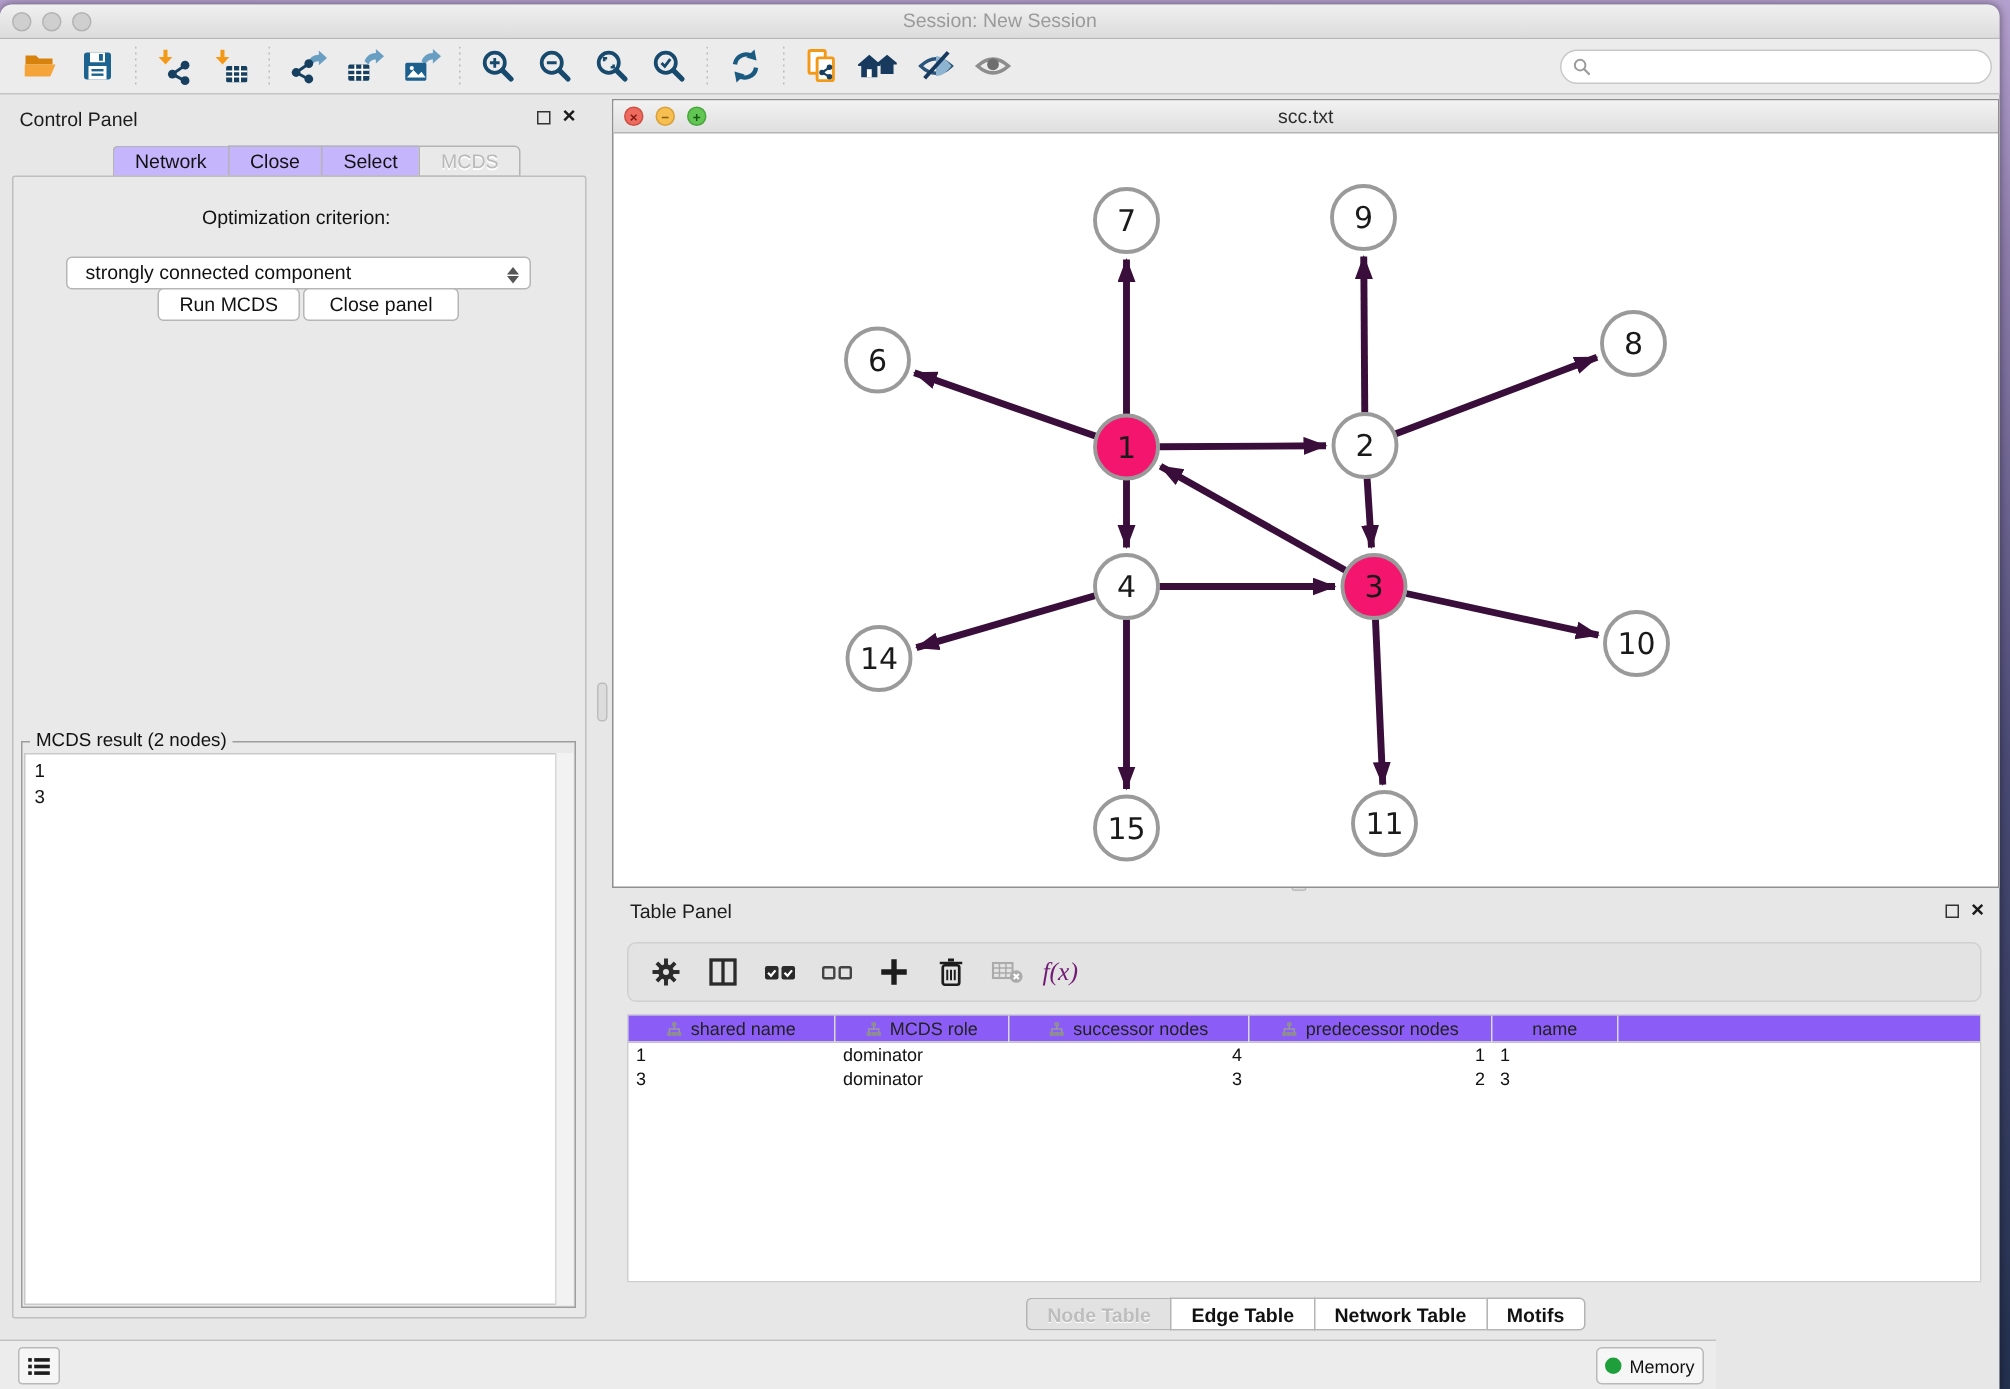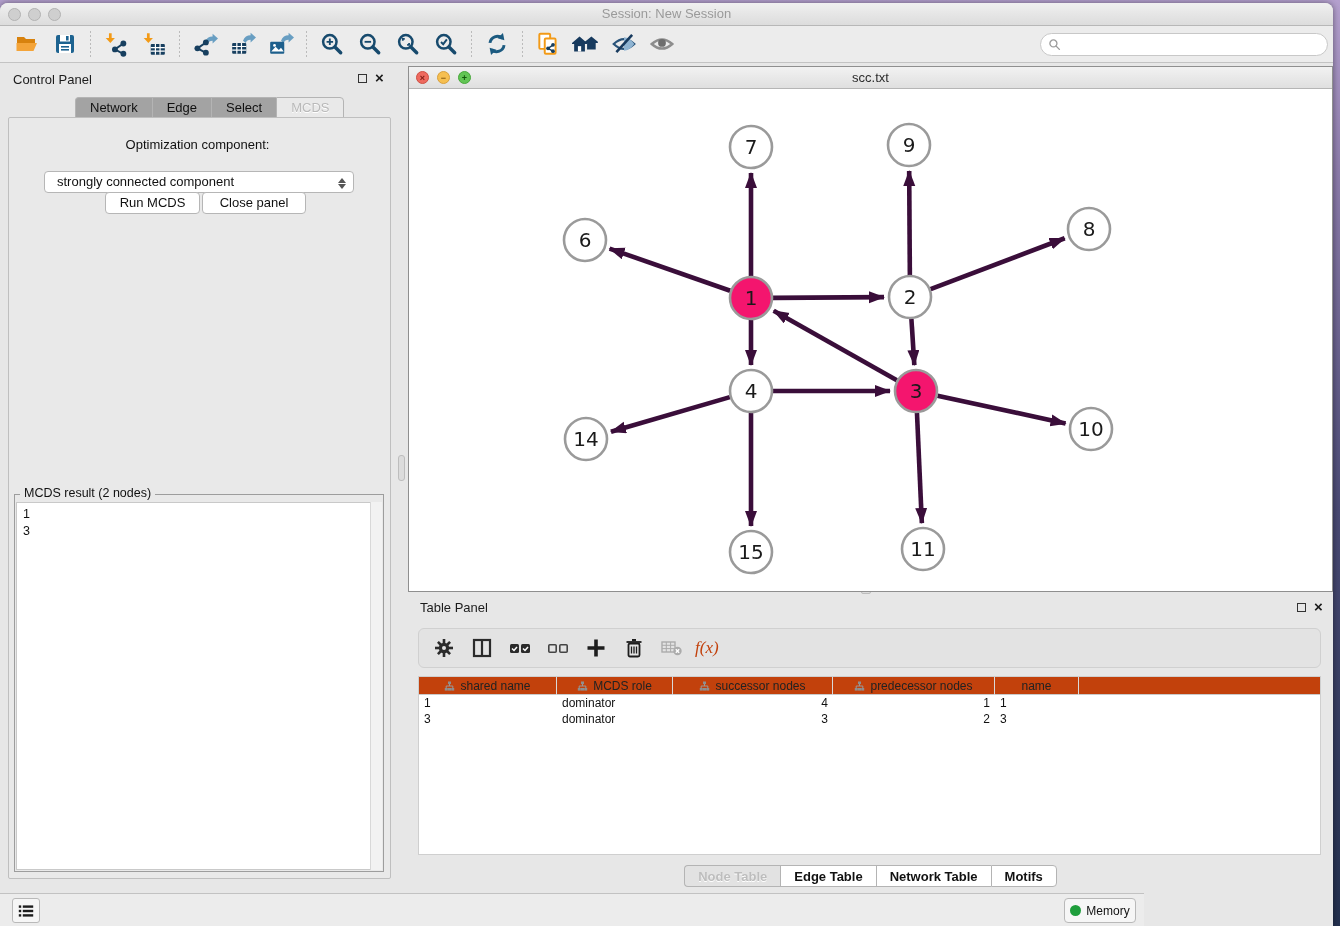--- a/index.html
+++ b/index.html
@@ -18,21 +18,21 @@
   #toolbar { left:0; top:26px; width:1333px; height:37px; background:#ececec; border-bottom:1px solid #c3c3c3; display:flex; align-items:center; padding-left:8px; }
   .tool-btn { width:38px; height:30px; display:flex; align-items:center; justify-content:center; border-radius:4px; }
   .tool-sep { width:1px; height:26px; margin:0 6px; background-image:linear-gradient(#bbb 40%, transparent 40%); background-size:1px 4px; }
   #search-box { left:1040px; top:33px; width:288px; height:23px; background:#fff; border:1px solid #c8c8c8; border-radius:12px; display:flex; align-items:center; padding-left:7px; }
   #search-box input { border:none; outline:none; flex:1; font-size:12px; background:transparent; margin-left:4px; color:#333; }
   #cp-title { left:13px; top:72px; font-size:13px; color:#1c1c1c; }
   .panel-icons { display:flex; gap:8px; align-items:center; }
   .float-icon { width:9px; height:9px; border:1.5px solid #333; display:inline-block; }
   .close-icon { font-size:15px; font-weight:bold; color:#1a1a1a; line-height:10px; }
   #cp-tabs { left:75px; top:97px; display:flex; }
-  .tab { height:21px; padding:0 14px; font-size:13px; line-height:20px; background:#a3a3a3; border:1px solid #b4b4b4; border-right:none; color:#111; }
+  .tab { height:21px; padding:0 14px; font-size:13px; line-height:20px; background:#c4b5fd; border:1px solid #b4b4b4; border-right:none; color:#111; }
   .tab:first-child { border-radius:4px 0 0 0; }
   .tab:last-child { border-right:1px solid #b4b4b4; border-radius:0 4px 0 0; }
   .tab.disabled-active { background:#e9e9e9; color:#b9b9b9; text-shadow:0 1px 0 #fff; }
   #cp-body { left:8px; top:117px; width:383px; height:762px; background:#e9e9e9; border:1px solid #bfbfbf; border-radius:2px; }
   #opt-label { left:0; top:137px; width:395px; text-align:center; font-size:13px; color:#111; }
   #opt-select { left:44px; top:171px; width:310px; height:22px; background:#fff; border:1px solid #b6b6b6; border-radius:4px; font-size:13px; line-height:20px; padding-left:12px; color:#111; }
   .stepper { position:absolute; right:6px; top:3px; width:11px; height:16px; display:flex; flex-direction:column; align-items:center; justify-content:center; gap:1px; }
   .stepper i { width:0; height:0; border-left:4px solid transparent; border-right:4px solid transparent; }
   .stepper .up { border-bottom:5px solid #555; }
   .stepper .dn { border-top:5px solid #555; }
@@ -56,23 +56,23 @@
 
   
   #v-splitter { left:398px; top:455px; width:7px; height:26px; background:#dcdcdc; border:1px solid #bdbdbd; border-radius:3px; }
   #h-splitter { left:861px; top:587px; width:10px; height:7px; background:#dcdcdc; border:1px solid #bdbdbd; border-radius:2px; }
 
   
   #tp-title { left:420px; top:600px; font-size:13px; color:#1c1c1c; }
   #tp-icons { left:1297px; top:602px; }
   #tp-toolbar { left:418px; top:628px; width:903px; height:40px; background:#e3e3e3; border:1px solid #d0d0d0; border-radius:6px; display:flex; align-items:center; padding-left:8px; gap:4px; }
   .tp-btn { width:34px; height:32px; display:flex; align-items:center; justify-content:center; }
-  #fx-label { font-family:"Liberation Serif", serif; font-style:italic; font-size:17px; color:#c2410c; margin-left:2px; }
+  #fx-label { font-family:"Liberation Serif", serif; font-style:italic; font-size:17px; color:#701a75; margin-left:2px; }
   #node-table { left:418px; top:676px; width:903px; height:179px; background:#fff; border:1px solid #cfcfcf; }
-  .thead { display:flex; height:18px; background:#c2410c; border-bottom:1px solid #c9c9c9; }
+  .thead { display:flex; height:18px; background:#8b5cf6; border-bottom:1px solid #c9c9c9; }
   .thcell { display:flex; align-items:center; justify-content:center; gap:5px; font-size:12px; color:#222; border-right:1px solid #d9d9d9; height:18px; }
   .trow { display:flex; height:16px; }
   .tcell { font-size:12px; color:#111; line-height:16px; padding:0 5px; overflow:hidden; }
   .al-left { text-align:left; } .al-right { text-align:right; }
 
   #tp-tabs { left:408px; top:865px; width:925px; display:flex; justify-content:center; }
   .b-tab { height:22px; padding:0 13px; font-size:13px; font-weight:bold; line-height:21px; background:#fff; border:1px solid #b4b4b4; border-right:none; color:#111; }
   .b-tab:first-child { border-radius:4px 0 0 4px; }
   .b-tab:last-child { border-right:1px solid #b4b4b4; border-radius:0 4px 4px 0; }
   .b-tab.selected { background:#e2e2e2; color:#bdbdbd; text-shadow:0 1px 0 #fff; }
@@ -245,27 +245,27 @@
 </div>
 
 <div id="cp-title" class="abs">Control Panel</div>
 <div class="abs panel-icons" style="left:358px; top:73px;">
   <span class="float-icon"></span>
   <span class="close-icon">×</span>
 </div>
 
 <div id="cp-tabs" class="abs">
   <div class="tab">Network</div>
-  <div class="tab">Edge</div>
+  <div class="tab">Close</div>
   <div class="tab">Select</div>
   <div class="tab disabled-active">MCDS</div>
 </div>
 
 <div id="cp-body" class="abs"></div>
-<div id="opt-label" class="abs">Optimization component:</div>
+<div id="opt-label" class="abs">Optimization criterion:</div>
 
 <div id="opt-select" class="abs">
   <span>strongly connected component</span>
   <span class="stepper">
       <i class="up"></i>
       <i class="dn"></i>
     </span>
 </div>
 
 <div class="push-btn" style="left:94px; top:192px; width:95px;margin-left:11px;">Run MCDS</div>

